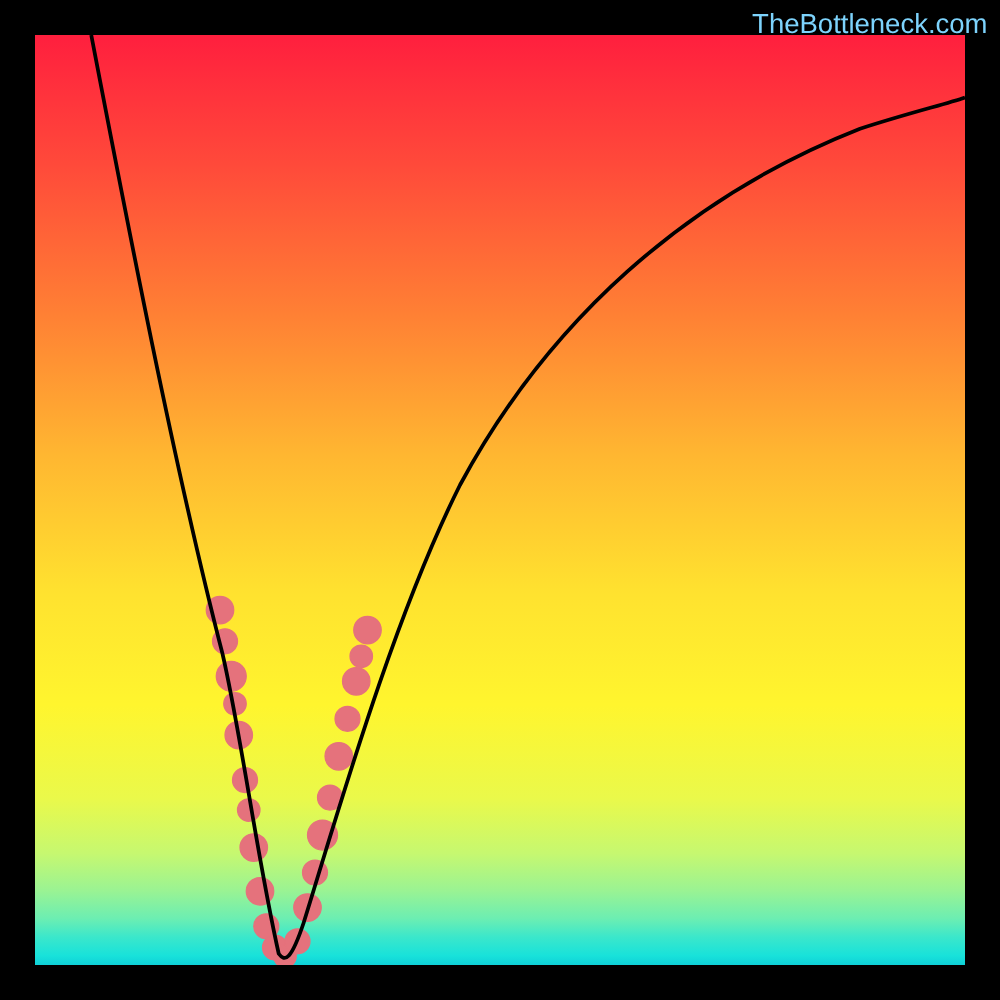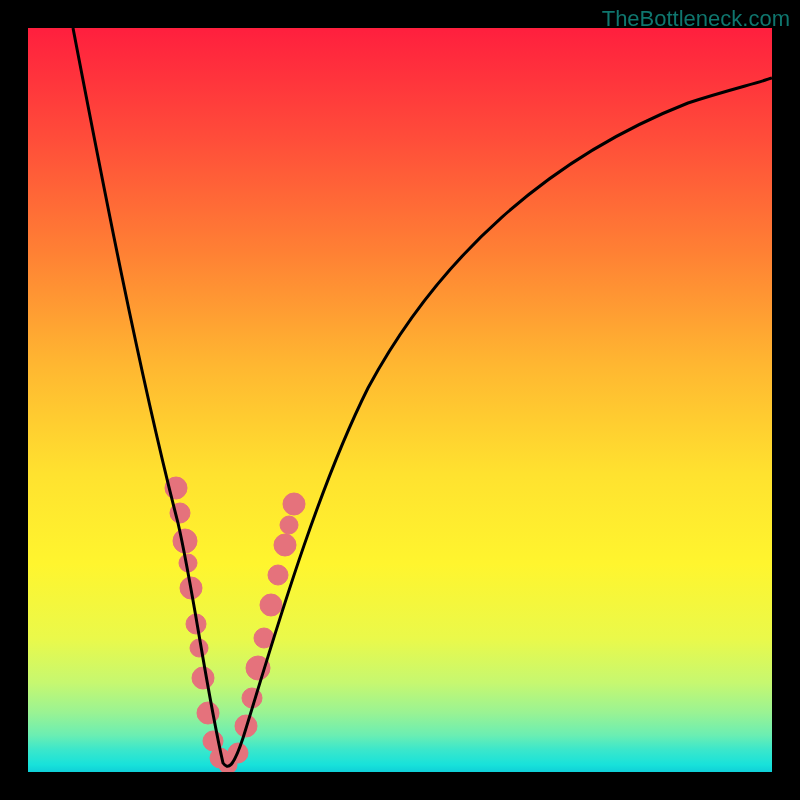--- a/index.html
+++ b/index.html
@@ -51,21 +51,21 @@
   }
   .highlight {
     fill: #e5727c;
     stroke: #e5727c;
     stroke-width: 1;
   }
   .watermark {
     position: absolute;
     top: 6px;
     right: 10px;
-    color: #0f766e;
+    color: #7dd3fc;
     font-size: 22px;
     user-select: none;
   }
 </style>
 </head>
 <body>
 
 <div class="frame">
 
   <div class="plot-area">

